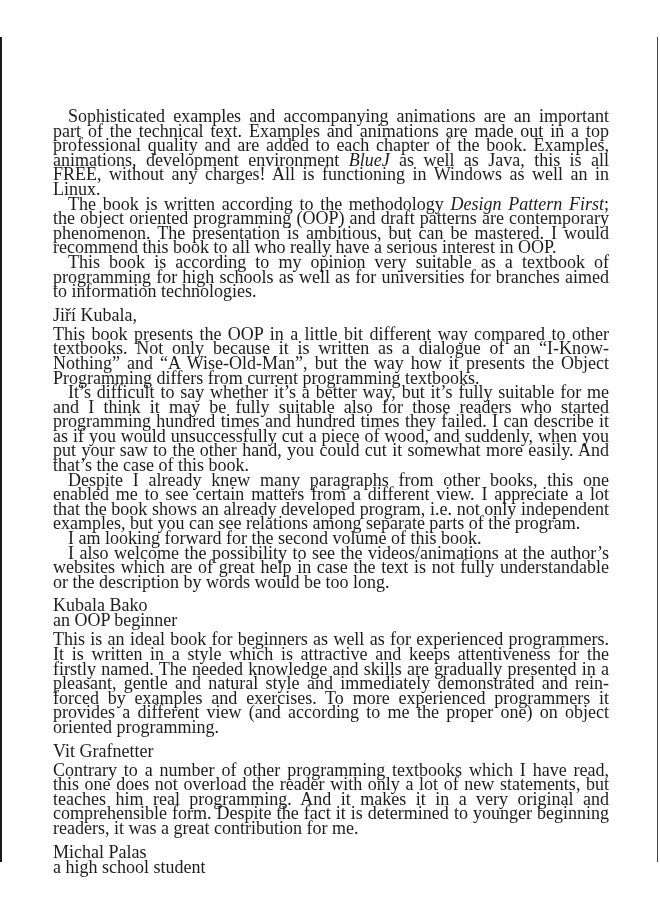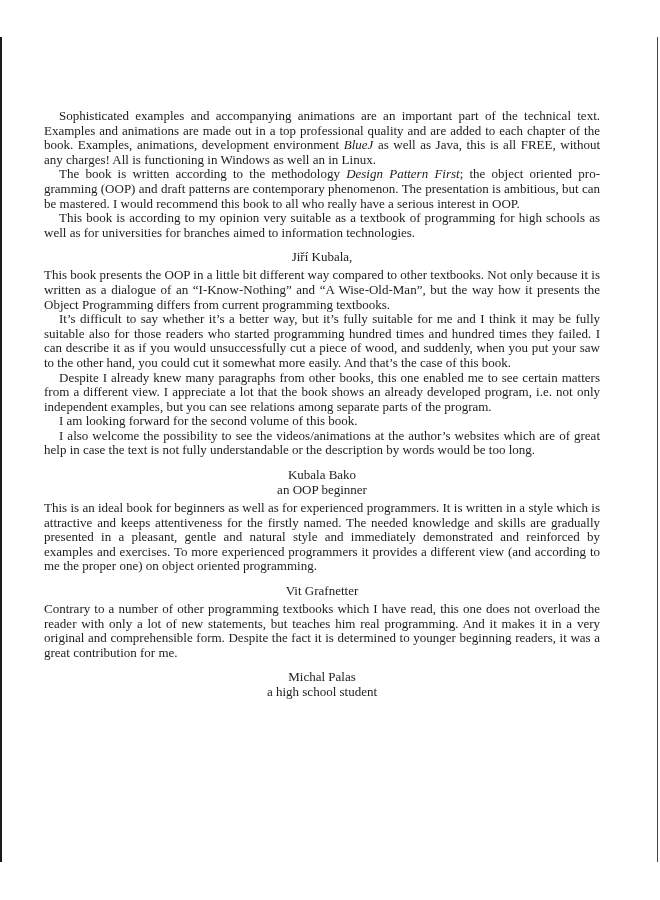--- a/index.html
+++ b/index.html
@@ -1,26 +1,26 @@
 <!DOCTYPE html>
 <html><head>
 <meta charset="utf-8">
 <style>
   html, body { margin: 0; padding: 0; background: #ffffff; }
   body { width: 660px; height: 900px; position: relative; overflow: hidden; }
   .border-left { position: absolute; left: 0; top: 37px; width: 2px; height: 825px; background: #1a1a1a; }
   .border-right { position: absolute; left: 657px; top: 37px; width: 1px; height: 825px; background: #444; }
   .page {
-    position: absolute; left: 44px; top: 109px; width: 556px;
+    position: absolute; left: 53px; top: 109px; width: 556px;
     font-family: "Liberation Serif", "DejaVu Serif", serif;
-    font-size: 13px; line-height: 14.6px; color: #1c1c1c;
+    font-size: 18px; line-height: 14.6px; color: #1c1c1c;
   }
   .page p { margin: 0; text-align: justify; }
   .page p.ind { text-indent: 15px; }
-  .sig { text-align: center; }
+  .sig { text-align: left; }
   .sig div { line-height: 15px; }
   .block { margin-bottom: 0; }
   .gap-sig { margin-top: 9px; }
   .gap-block { margin-top: 4px; }
   i { font-style: italic; }
 </style>
 </head>
 <body>
 
 <div class="border-left"></div>

